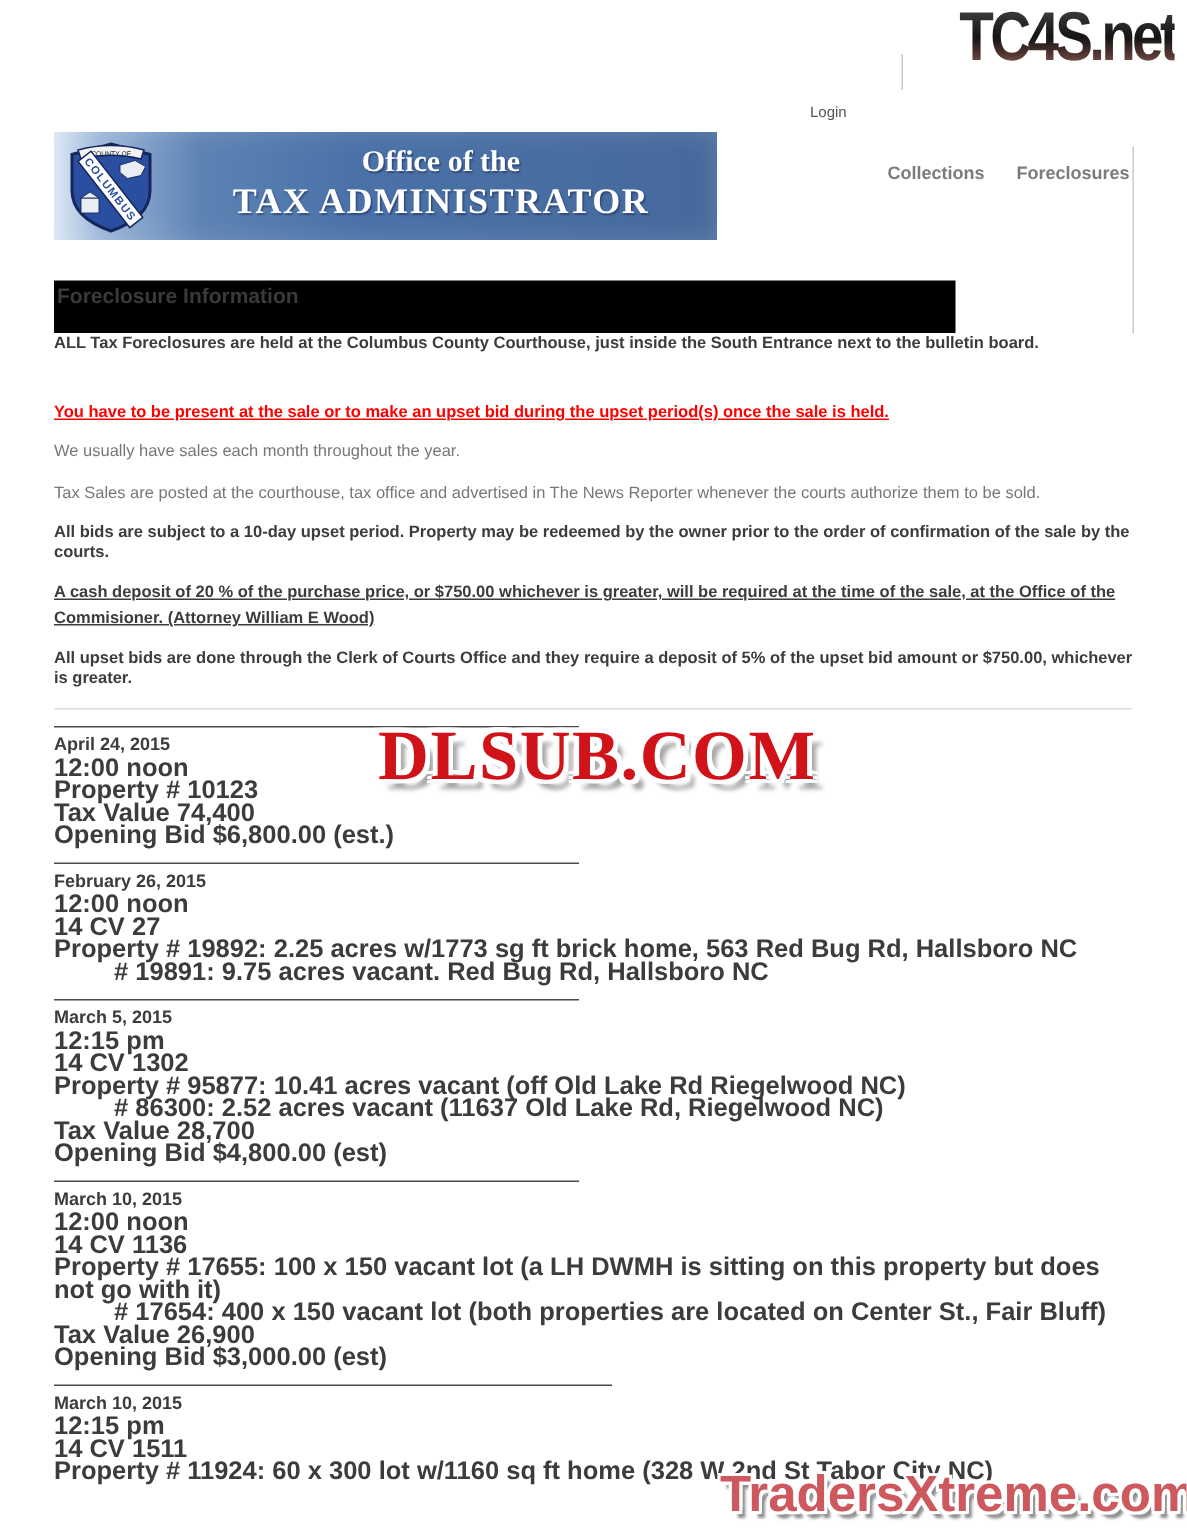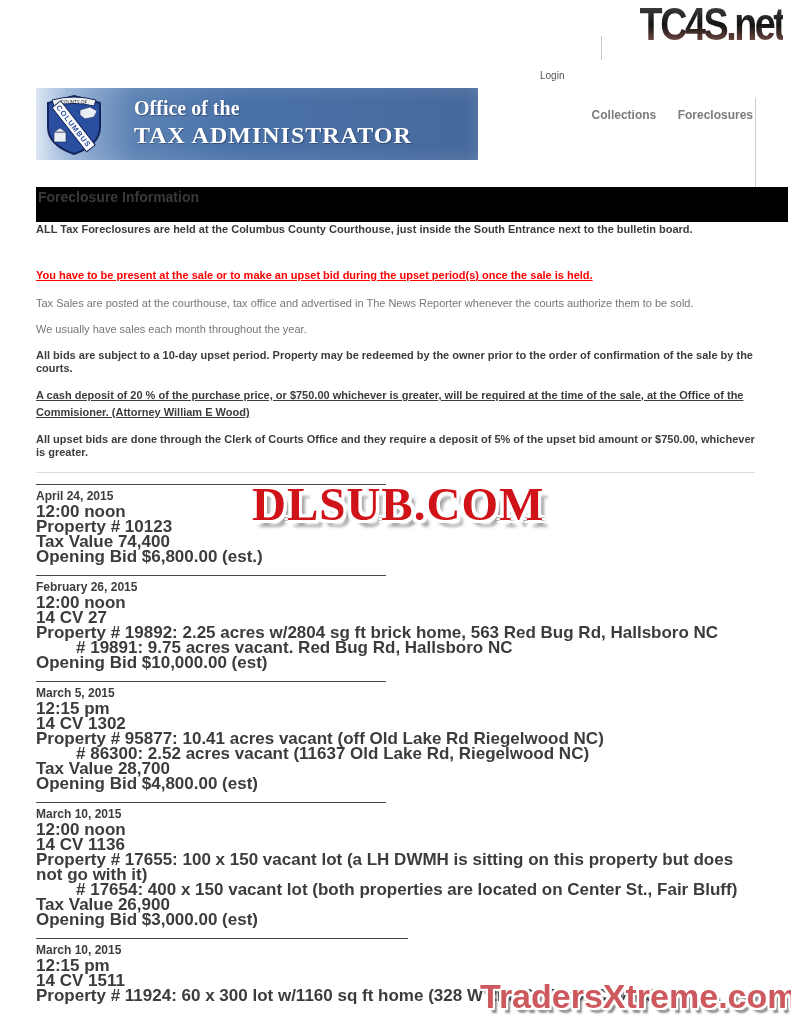--- a/index.html
+++ b/index.html
@@ -24,37 +24,37 @@
     text-shadow:0 0 0 rgba(0,0,0,0);
   }
   
   .banner{
     position:absolute;left:36px;top:88px;width:442px;height:72px;
     background:linear-gradient(to right,#dbe6f4 0%,#9db7da 7%,#5d83b4 22%,#4a72a8 45%,#46699c 100%);
     box-shadow:inset 0 0 18px rgba(255,255,255,.15);
   }
   .banner-seal{position:absolute;left:6px;top:4px;width:64px;height:64px;}
   .banner-text{
-    position:absolute;left:98px;top:8px;width:352px;text-align:left;color:#ffffff;
+    position:absolute;left:82px;top:8px;width:352px;text-align:center;color:#ffffff;
     font-family:"Liberation Serif","DejaVu Serif",serif;font-weight:bold;
     text-shadow:1px 1px 1px rgba(0,0,40,.35);
   }
   .banner-text .l1{font-size:20px;line-height:25px;}
   .banner-text .l2{font-size:24px;line-height:29px;letter-spacing:1px;}
   
   .top-nav{
     position:absolute;top:108px;right:38px;font-size:12px;font-weight:bold;color:#7b7b7b;
   }
   .top-nav span{margin-left:18px;cursor:pointer;}
   .col-divider{
     position:absolute;left:755px;top:98px;width:1px;height:124px;background:#cccccc;
   }
   
   .title-bar{
-    position:absolute;left:36px;top:187px;width:752px;height:35px;background:#000000;
+    position:absolute;left:36px;top:187px;width:601px;height:35px;background:#000000;
   }
   .title-bar h1{
     margin:0;padding:2px 0 0 2px;font-size:14px;font-weight:bold;color:#3a3a3a;
   }
   
   .content{
     position:absolute;left:36px;top:223px;width:719px;font-size:11px;color:#333;
   }
   .content p{margin:0;line-height:13px;}
   .p-bold{font-weight:bold;color:#3c3c3c;}
@@ -125,22 +125,22 @@
 </div>
 <div class="col-divider"></div>
 
 <div class="title-bar">
   <h1>Foreclosure Information</h1>
 </div>
 
 <div class="content">
   <p class="p-bold">ALL Tax Foreclosures are held at the Columbus County Courthouse, just inside the South Entrance next to the bulletin board.</p>
   <p class="p-red m1">You have to be present at the sale or to make an upset bid during the upset period(s) once the sale is held.</p>
+  <p class="p-gray m3">We usually have sales each month throughout the year.</p>
   <p class="p-gray m2">Tax Sales are posted at the courthouse, tax office and advertised in The News Reporter whenever the courts authorize them to be sold.</p>
-  <p class="p-gray m3">We usually have sales each month throughout the year.</p>
   <p class="p-bold m3">All bids are subject to a 10-day upset period. Property may be redeemed by the owner prior to the order of confirmation of the sale by the courts.</p>
   <p class="p-bold p-under m4">A cash deposit of 20 % of the purchase price, or $750.00 whichever is greater, will be required at the time of the sale, at the Office of the Commisioner. (Attorney William E Wood)</p>
   <p class="p-bold m4">All upset bids are done through the Clerk of Courts Office and they require a deposit of 5% of the upset bid amount or $750.00, whichever is greater.</p>
   <hr class="soft-rule">
 
   <div class="listings">
 
     <div class="sep"></div>
     <div class="listing">
       <div class="l-date">April 24, 2015</div>
@@ -148,23 +148,22 @@
       <div>Property # 10123</div>
       <div>Tax Value 74,400</div>
       <div class="l-bid">Opening Bid $6,800.00 (est.)</div>
     </div>
 
     <div class="sep"></div>
     <div class="listing">
       <div class="l-date">February 26, 2015</div>
       <div>12:00 noon</div>
       <div>14 CV 27</div>
-      <div>Property # 19892:  2.25 acres w/2804 sg ft brick home, 563 Red Bug Rd, Hallsboro NC</div>
+      <div>Property # 19892:  2.25 acres w/1773 sg ft brick home, 563 Red Bug Rd, Hallsboro NC</div>
       <div class="indent"># 19891:  9.75 acres vacant. Red Bug Rd, Hallsboro NC</div>
-      <div class="l-bid">Opening Bid $10,000.00  (est)</div>
     </div>
 
     <div class="sep"></div>
     <div class="listing">
       <div class="l-date">March 5, 2015</div>
       <div>12:15 pm</div>
       <div>14 CV 1302</div>
       <div>Property # 95877:  10.41 acres vacant (off Old Lake Rd Riegelwood NC)</div>
       <div class="indent"># 86300:    2.52 acres vacant (11637 Old Lake Rd, Riegelwood NC)</div>
       <div>Tax Value 28,700</div>

